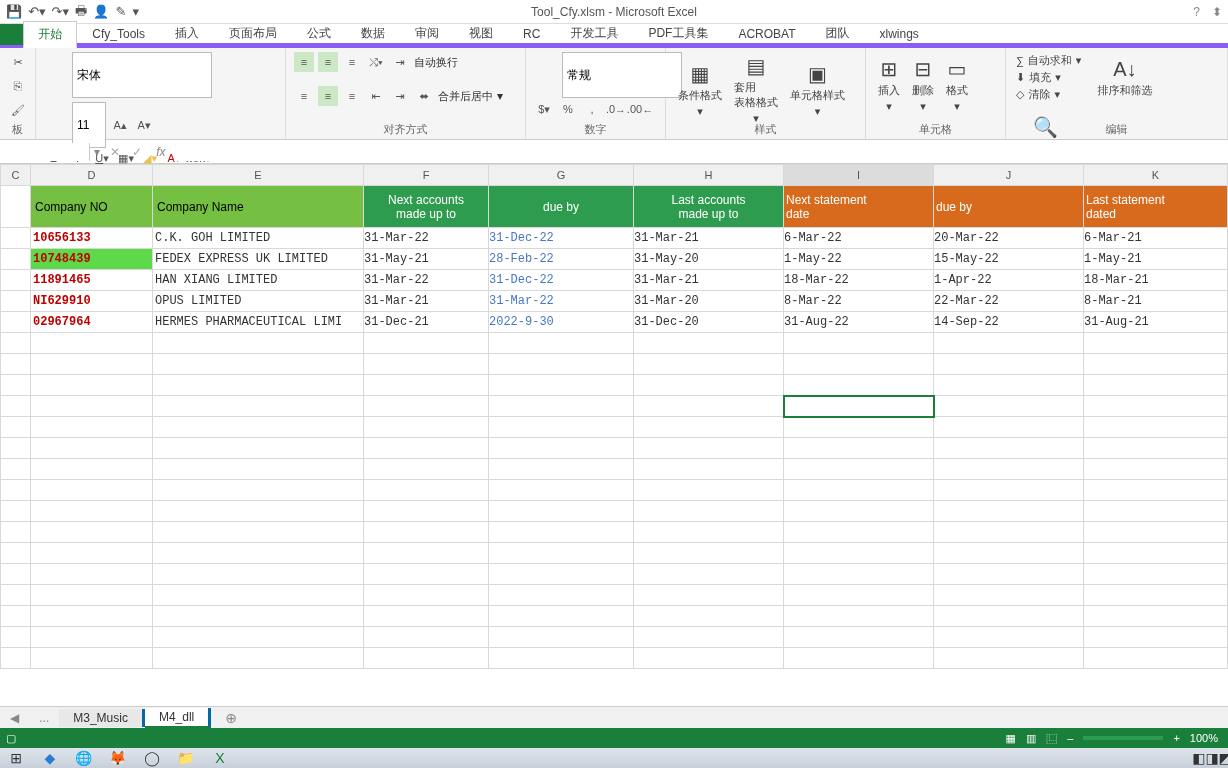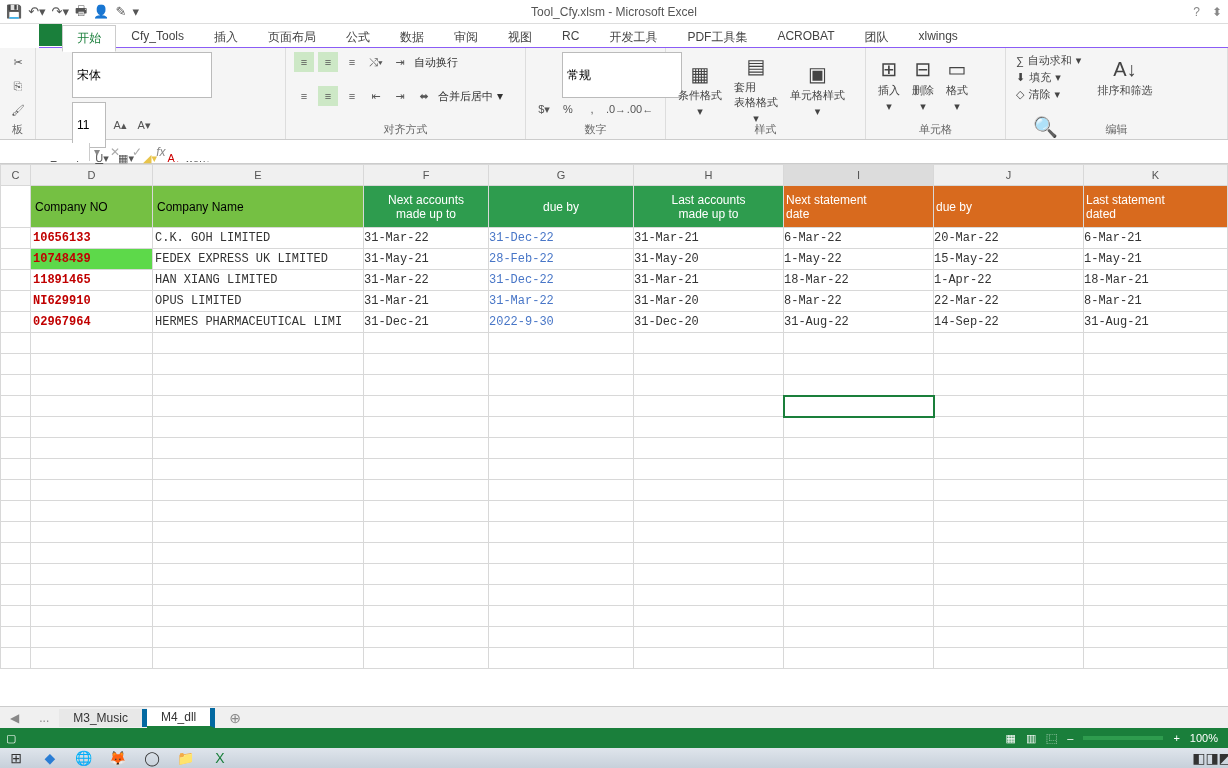--- a/index.html
+++ b/index.html
@@ -2,21 +2,21 @@
 <html><head>
 <meta charset="utf-8">
 <style>
 * { margin:0; padding:0; box-sizing:border-box; font-family:"Microsoft YaHei","Segoe UI",sans-serif; }
 body { background:#fff; font-size:12px; color:#333; overflow:hidden;}
 .titlebar { height:24px; background:#fff; display:flex; align-items:center; border-bottom:1px solid #ddd; position:relative;}
 .qat { display:flex; gap:6px; padding:0 6px; align-items:center;}
 .qat span { font-size:13px; color:#555; cursor:pointer;}
 .title-center { position:absolute; left:50%; transform:translateX(-50%); color:#555; font-size:12px;}
 .title-right { position:absolute; right:6px; display:flex; gap:12px; color:#888;}
-.ribbon-tabs { height:24px; display:flex; align-items:flex-start; background:#fff; border-bottom:1px solid #8b5cf6;margin-left:39px;}
+.ribbon-tabs { height:24px; display:flex; align-items:center; background:#fff; border-bottom:5px solid #8b5cf6;}
 .filetab { background:#1a7f3b; color:#fff; padding:4px 10px; font-size:12px;}
 .rtab { padding:4px 14px; font-size:12px; color:#444; cursor:pointer; border:1px solid transparent;}
 .rtab.active { background:#fff; border:1px solid #ccc; border-bottom:1px solid #fff; color:#1a7f3b; position:relative; top:1px;}
 .ribbon { height:92px; background:#f5f5f5; border-bottom:1px solid #ccc; display:flex;}
 .group { border-right:1px solid #ddd; padding:4px 8px 2px 8px; display:flex; flex-direction:column; justify-content:space-between;}
 .group-label { text-align:center; font-size:11px; color:#666; padding-top:2px;}
 .controls { display:flex; gap:4px; align-items:center; flex-wrap:wrap;}
 .vbtn { display:flex; flex-direction:column; align-items:center; gap:2px; padding:2px 4px; cursor:pointer; font-size:11px; color:#444;}
 .vbtn .ic { font-size:20px;}
 .fontbox { border:1px solid #bbb; background:#fff; padding:15px 4px; font-size:12px;margin-left:28px;}
@@ -35,21 +35,21 @@
 .hdr-orange { background:#d86a1e; color:#fff; text-align:left; font-size:14px; padding:2px;}
 .company-no { background:#fff; color:#c00000; font-family:"Courier New",monospace; font-weight:bold; font-size:13px; padding-left:2px;}
 .company-no.hl { background:#5dd94a;}
 .mono { font-family:"Courier New",monospace; font-size:13px; }
 .mono.blue { color:#4876c7;}
 .ename { font-family:"Courier New",monospace; font-size:13px; padding-left:2px;}
 .selcell { outline:2px solid #1a7f3b; outline-offset:-1px;}
 .colI-head { background:#dcdcdc !important;}
 .sheet-tabs { position:fixed; bottom:40px; left:0; right:0; height:22px; background:#f0f0f0; border-top:1px solid #ccc; display:flex; align-items:center; font-size:12px;}
 .sheet-tabs .nav { padding:0 10px; color:#888;}
-.stab { padding:2px 14px; border-right:5px solid #0369a1; background:#e8e8e8; cursor:pointer;}
+.stab { padding:2px 14px; border-right:3px solid #0369a1; background:#e8e8e8; cursor:pointer;}
 .stab.active { background:#fff; border-bottom:2px solid #1a7f3b;}
 .stab.plus { background:transparent; border:none; font-size:14px; color:#888;}
 .statusbar { position:fixed; bottom:20px; left:0; right:0; height:20px; background:#1a7f3b; display:flex; align-items:center; justify-content:flex-end; padding:0 10px; gap:10px;}
 .statusbar span { color:#fff; font-size:11px;}
 .sb-left { position:absolute; left:6px;}
 .taskbar { position:fixed; bottom:0; left:0; right:0; height:20px; background:linear-gradient(#dfe5ec,#c7d0da); display:flex; align-items:center; padding:0 4px; gap:10px;}
 .taskbar .ticon { width:24px; height:16px; display:inline-flex; align-items:center; justify-content:center; font-size:14px;}
 .autosum-group { font-size:11px; color:#444;}
 .autosum-group div { padding:1px 2px; display:flex; align-items:center; gap:4px;}
 </style>

